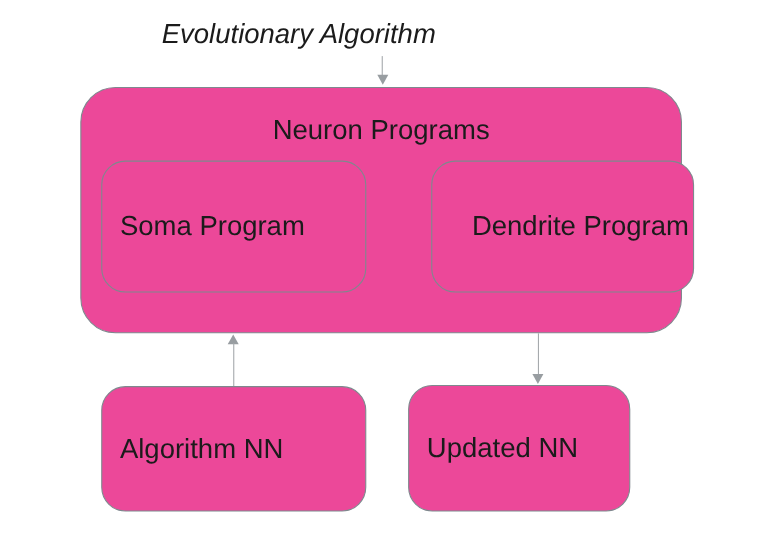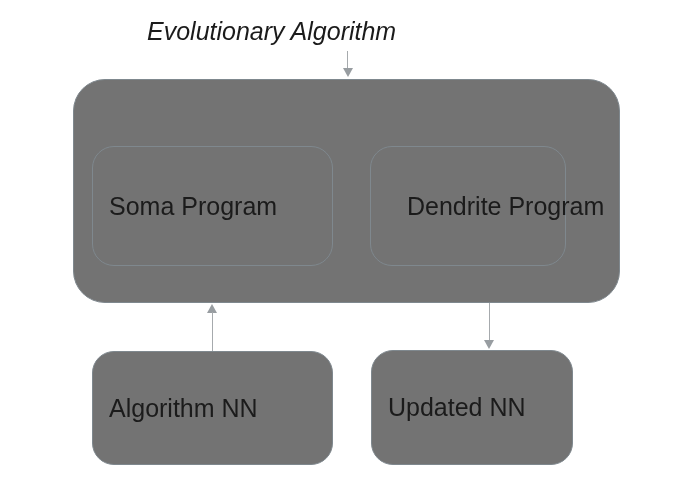--- a/index.html
+++ b/index.html
@@ -23,21 +23,21 @@
   }
   .diagram-title {
     position: absolute;
     left: 147px;
     top: 17px;
     width: 400px;
     font-style: italic;
   }
   .box {
     position: absolute;
-    background: #737373;
+    background: #ec4899;
     border: 1px solid #7f888e;
     box-sizing: border-box;
   }
   .container-box {
     left: 73px;
     top: 79px;
     width: 547px;
     height: 224px;
     border-radius: 32px;
   }
@@ -48,21 +48,21 @@
     width: 547px;
     text-align: center;
   }
   .leaf-box {
     display: flex;
     align-items: center;
     padding-left: 16px;
     border-radius: 22px;
   }
   .soma-box     { left: 92px;  top: 146px; width: 241px; height: 120px; }
-  .dendrite-box { left: 370px; top: 146px; width: 196px; height: 120px; padding-left: 36px; }
+  .dendrite-box { left: 392px; top: 146px; width: 239px; height: 120px; padding-left: 36px; }
   .previous-box { left: 92px;  top: 351px; width: 241px; height: 114px; }
   .updated-box  { left: 371px; top: 350px; width: 202px; height: 115px; }
 
   .arrow { position: absolute; }
   .shaft {
     position: absolute;
     width: 1px;
     background: #a6aaad;
   }
   .head-down, .head-up {
@@ -94,20 +94,21 @@
 
   <div class="label diagram-title">Evolutionary Algorithm</div>
 
   <div class="arrow arrow-top">
     <div class="shaft"></div>
     <div class="head-down"></div>
   </div>
 
   <div class="box container-box"></div>
 
+  <div class="label container-label">Neuron Programs</div>
 
   <div class="box leaf-box soma-box">
     <span class="label">Soma Program</span>
   </div>
 
   <div class="box leaf-box dendrite-box">
     <span class="label">Dendrite Program</span>
   </div>
 
   <div class="arrow arrow-up">

